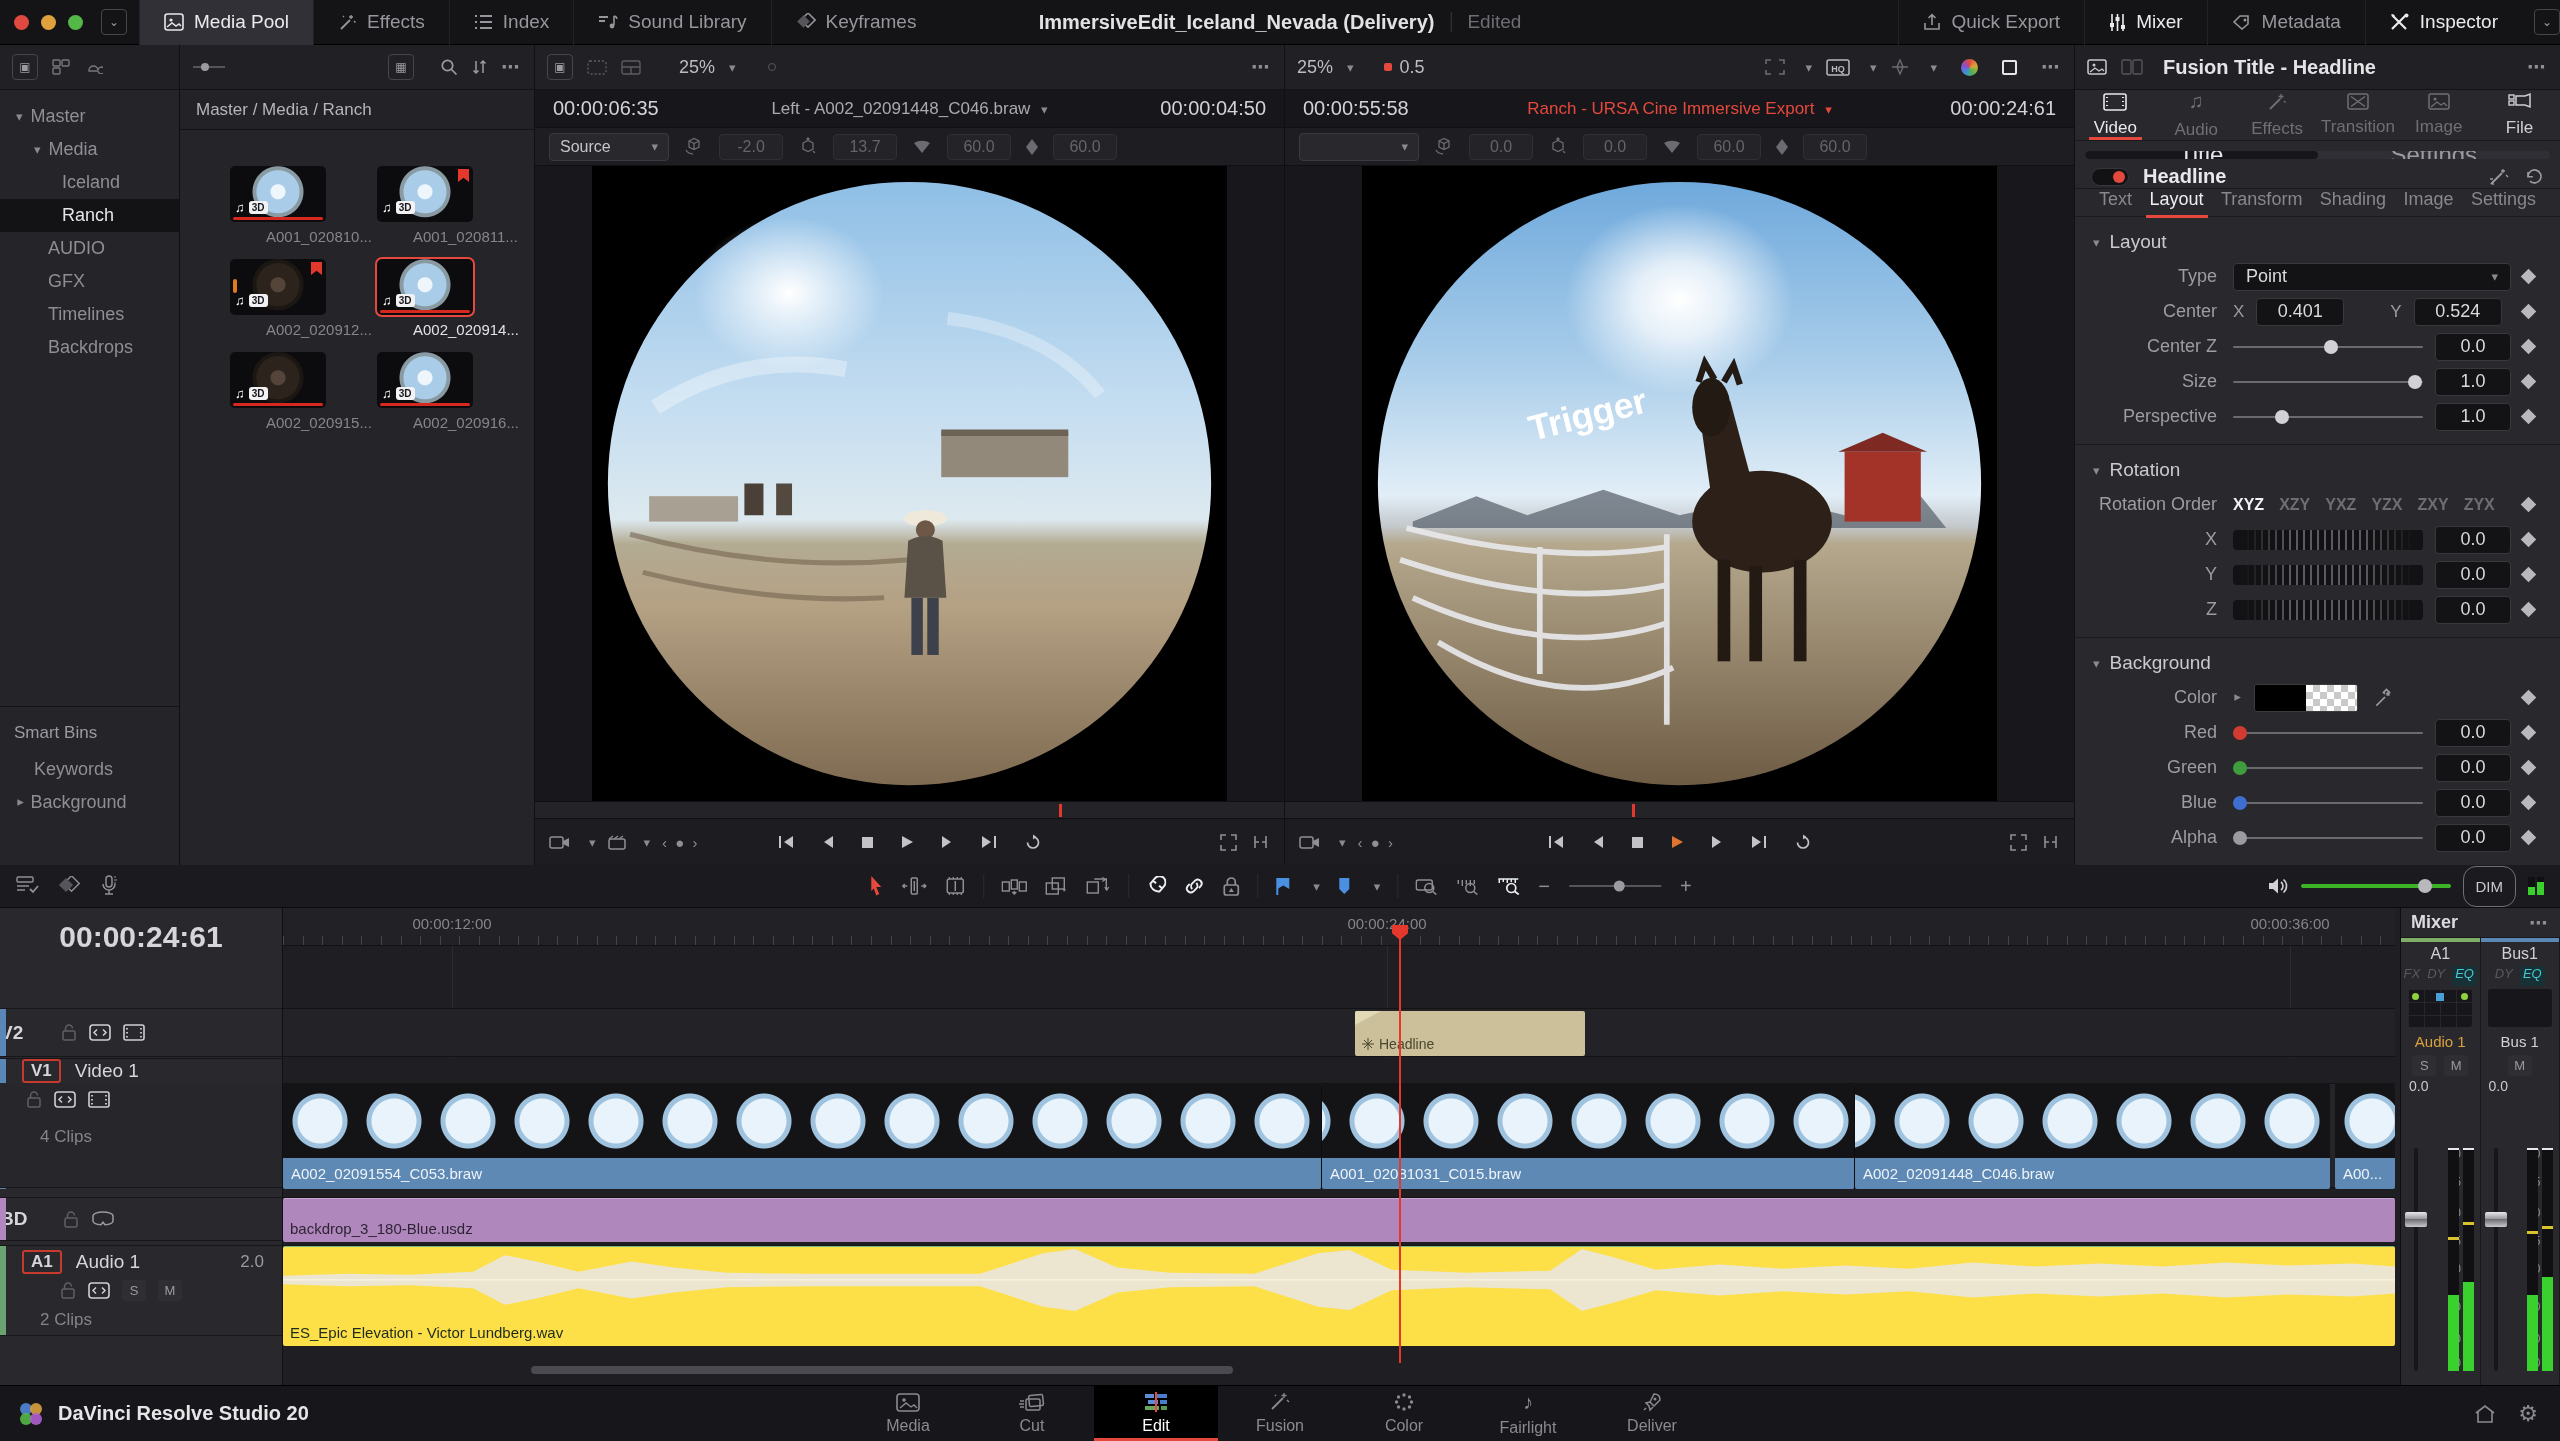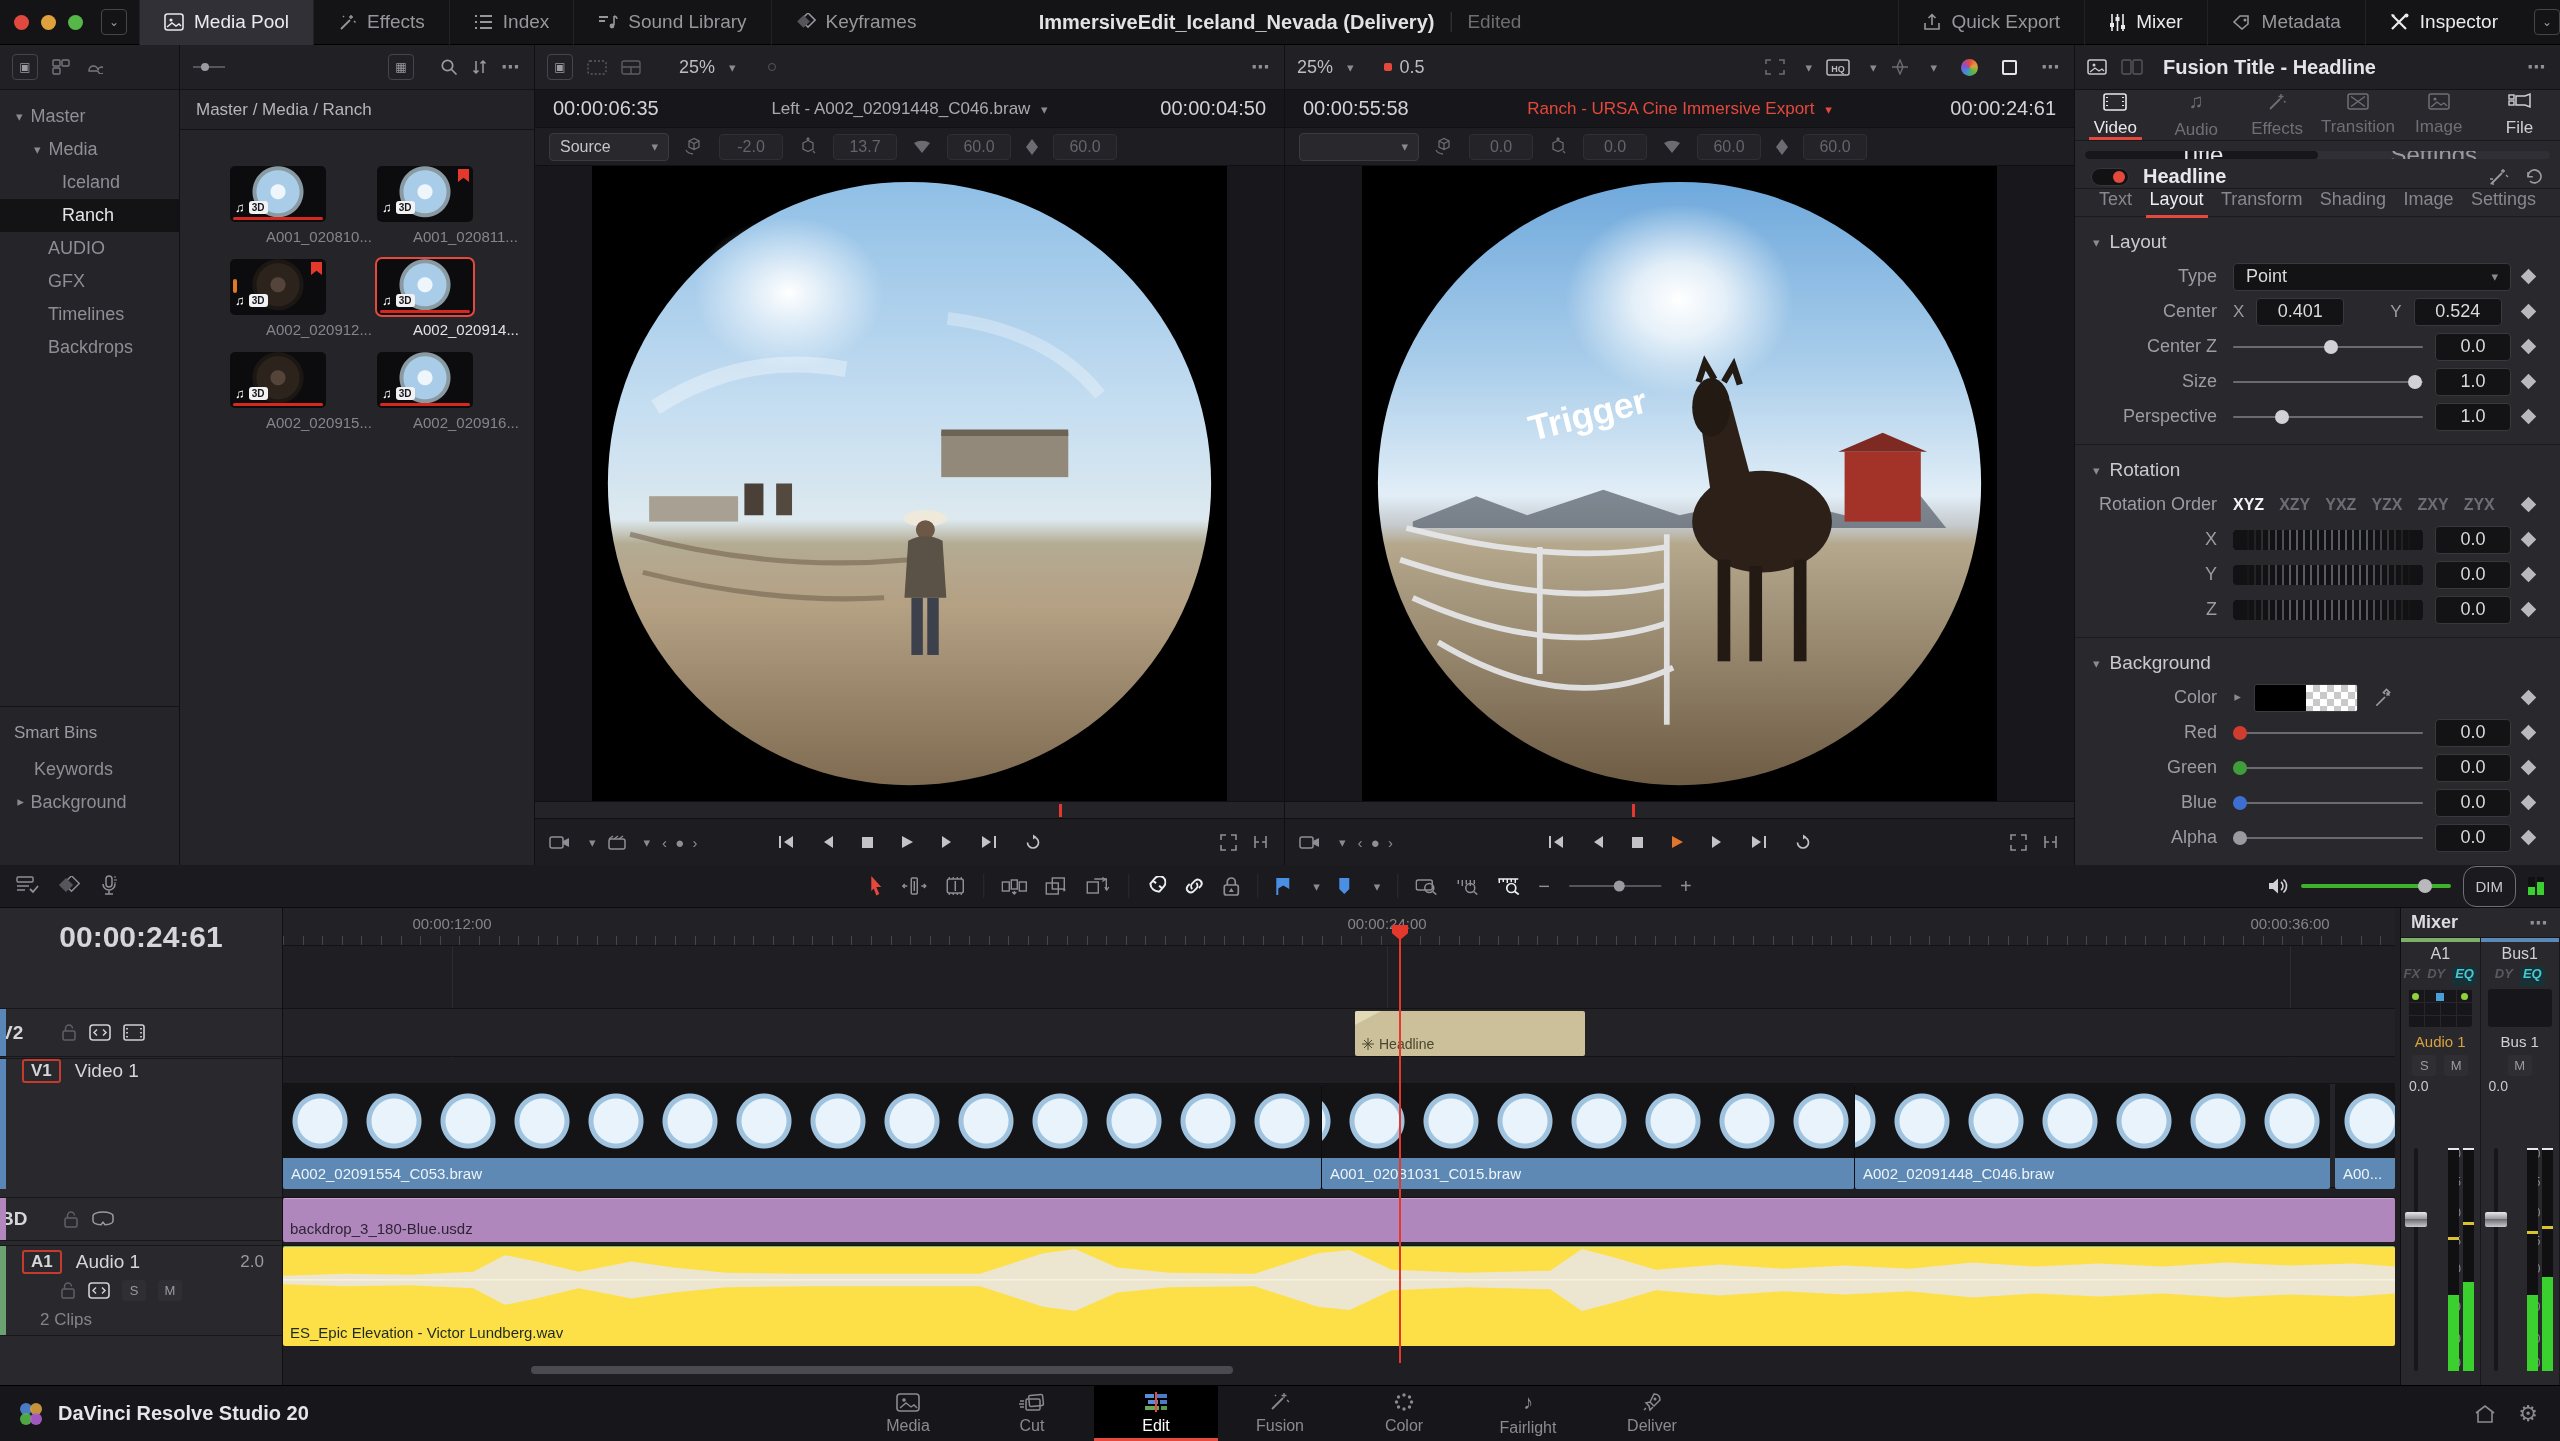--- a/index.html
+++ b/index.html
@@ -152,21 +152,21 @@
   .playhead{position:absolute;top:18px;bottom:22px;width:2px;background:#e5382c;z-index:30;}
   .phmark{position:absolute;top:17px;width:16px;height:15px;background:#e5382c;z-index:31;clip-path:polygon(0 0,100% 0,100% 55%,50% 100%,0 55%);}
   .hscroll{position:absolute;bottom:11px;left:248px;width:702px;height:8px;border-radius:4px;background:#4a4a50;}
   
   .mixer{position:absolute;right:0;top:0;bottom:0;width:160px;background:#28282d;border-left:1px solid #0e0e11;}
   .mx-h{height:30px;display:flex;align-items:center;padding:0 10px;font-size:18px;font-weight:700;color:#dcdce0;border-bottom:1px solid #18181c;}
   .strips{position:absolute;top:30px;left:0;right:0;bottom:0;display:flex;}
   .strip{flex:1;border-right:1px solid #18181c;position:relative;display:flex;flex-direction:column;align-items:center;}
   .stripe{width:100%;height:4px;}
   .sid{height:24px;display:flex;align-items:center;font-size:16px;color:#cfcfd4;}
-  .fxrow{height:20px;display:flex;gap:7px;font-size:13px;font-style:italic;font-weight:700;color:#595960;}
+  .fxrow{height:20px;display:flex;gap:7px;font-size:13px;font-style:italic;font-weight:400;color:#595960;}
   .fxrow .eq{color:#45c8d4;background:#173136;padding:0 3px;border-radius:2px;font-style:italic;}
   .pan{width:64px;height:38px;background:#17171b;border-radius:3px;margin:3px 0;position:relative;background-image:linear-gradient(#26262b 1px,transparent 1px),linear-gradient(90deg,#26262b 1px,transparent 1px);background-size:16px 13px;}
   .pan .gd{position:absolute;top:4px;width:7px;height:7px;border-radius:50%;background:#8fd23c;}
   .pan .bs{position:absolute;top:4px;left:28px;width:8px;height:8px;background:#4a9fd8;}
   .sname{height:22px;display:flex;align-items:center;font-size:15px;color:#d2d2d6;}
   .sname.orange{color:#d9a13f;}
   .smrow{height:26px;display:flex;gap:8px;align-items:center;}
   .lvl{align-self:flex-start;padding-left:8px;font-size:14px;color:#c9c9ce;height:18px;}
   .fader{position:absolute;top:200px;bottom:8px;left:0;right:0;}
   .ftrack{position:absolute;left:13px;top:10px;bottom:6px;width:4px;background:#17171a;border-radius:2px;}
@@ -1220,20 +1220,43 @@
         </div>
       </div>
 
       <div class="trow" style="top:150px;height:25px;border-bottom:none">
         <span class="edge" style="background:#5a87b8;height:130px"></span>
         <div class="thdr" style="padding-left:22px;gap:14px">
           <span class="tidbox">V1</span>
           <span class="tname2">Video 1</span>
         </div>
       </div>
+      <div class="trow" style="top:175px;height:105px;border-top:none;background:#26262b">
+        <div class="thdr" style="align-items:flex-start;padding-top:8px;height:auto">
+          <span class="ic" style="margin-left:26px">
+              <svg width="16" height="17" viewBox="0 0 16 17">
+                <rect x="2" y="7" width="12" height="9" rx="1.5" fill="none" stroke="#5f5f66" stroke-width="1.5"></rect>
+                <path d="M4.5 7 V4.5 a3.5 3.5 0 0 1 7 0" fill="none" stroke="#5f5f66" stroke-width="1.5"></path>
+              </svg>
+            </span>
+          <span class="ic">
+              <svg width="22" height="17" viewBox="0 0 22 17">
+                <rect x="1" y="1" width="20" height="15" rx="3" fill="none" stroke="#d0d0d4" stroke-width="1.6"></rect>
+                <path d="M8 5.5 L5 8.5 8 11.5 M14 5.5 L17 8.5 14 11.5" fill="none" stroke="#d0d0d4" stroke-width="1.5"></path>
+              </svg>
+            </span>
+          <span class="ic">
+              <svg width="22" height="17" viewBox="0 0 22 17">
+                <rect x="1" y="1" width="20" height="15" rx="2" fill="none" stroke="#d0d0d4" stroke-width="1.6"></rect>
+                <path d="M4 4 v1.5 M4 8 v1.5 M4 12 v1.5 M18 4 v1.5 M18 8 v1.5 M18 12 v1.5" stroke="#d0d0d4" stroke-width="1.8"></path>
+              </svg>
+            </span>
+        </div>
+        <span class="clipcount" style="top:44px">4 Clips</span>
+      </div>
 
       <div class="trow" style="top:289px;height:44px">
         <span class="edge" style="background:#b287bd"></span>
         <div class="thdr">
           <span class="tid">BD</span>
           <span class="ic" style="margin-left:24px">
               <svg width="16" height="17" viewBox="0 0 16 17">
                 <rect x="2" y="7" width="12" height="9" rx="1.5" fill="none" stroke="#5f5f66" stroke-width="1.5"></rect>
                 <path d="M4.5 7 V4.5 a3.5 3.5 0 0 1 7 0" fill="none" stroke="#5f5f66" stroke-width="1.5"></path>
               </svg>

